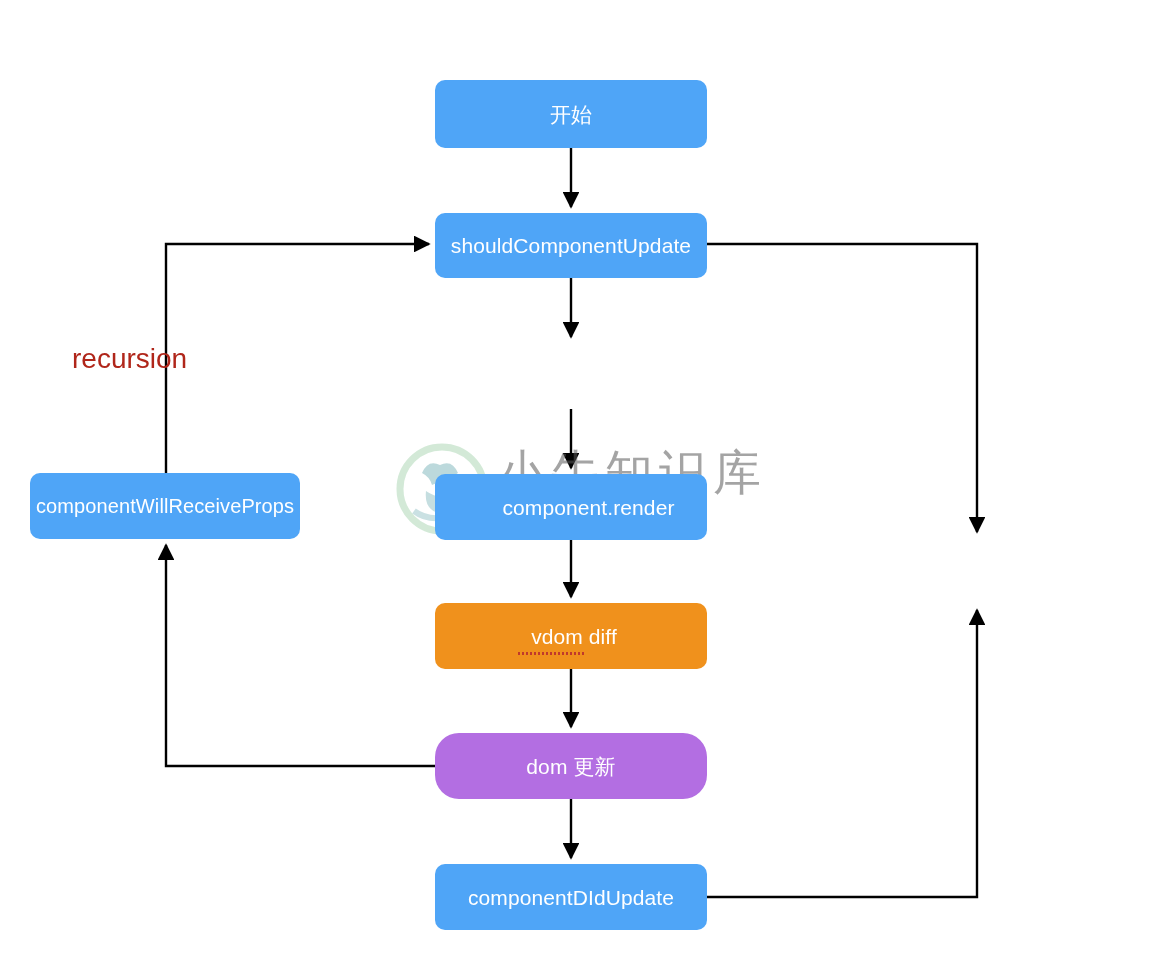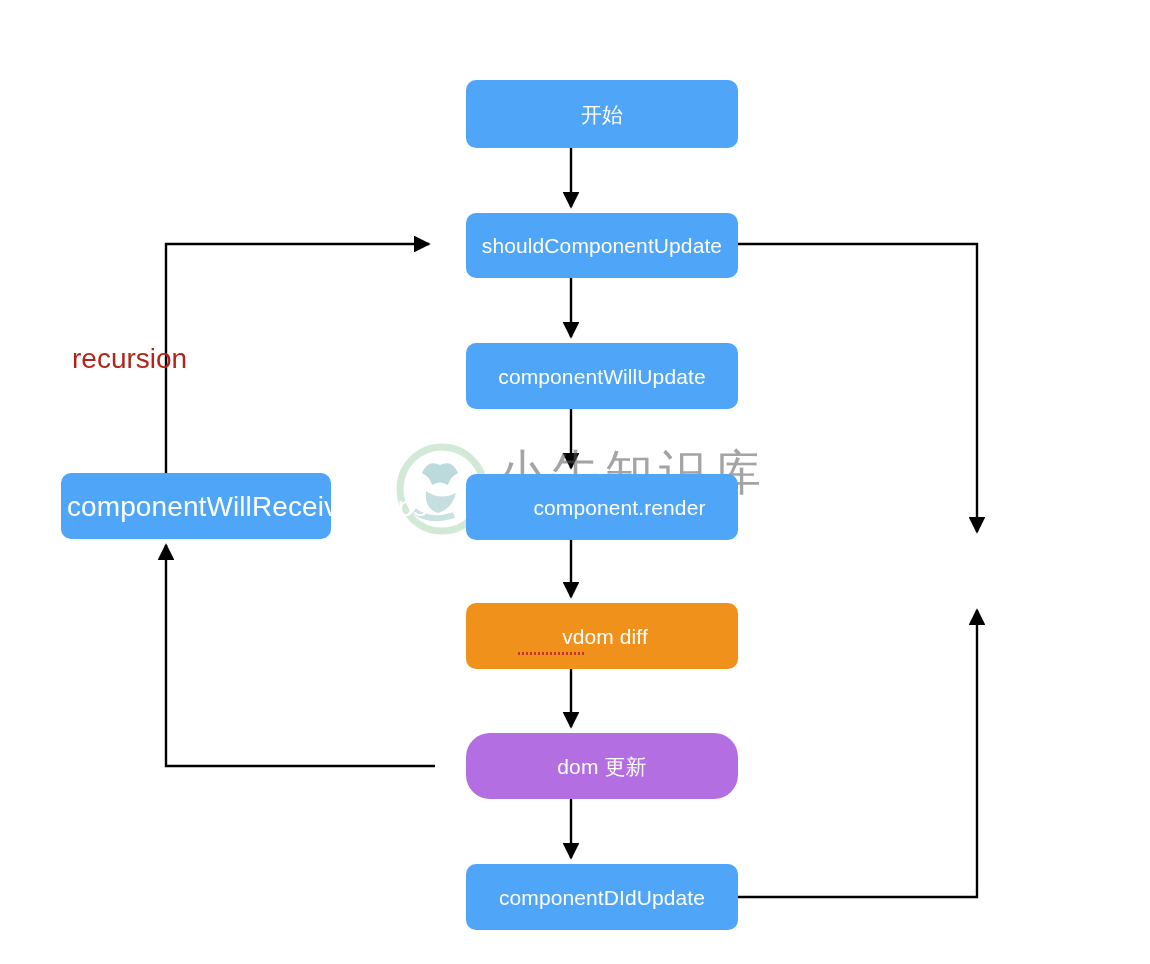--- a/index.html
+++ b/index.html
@@ -34,37 +34,36 @@
     display: flex;
     align-items: center;
     text-align: center;
     color: #ffffff;
     font-size: 21px;
     line-height: 29px;
     font-family: "Liberation Sans", sans-serif;
     letter-spacing: 0.1px;
     padding: 2px 6px;
     z-index: 3;
-    margin-left: 31px;
   }
   .node.blue   { background: #4fa5f7; }
   .node.orange { background: #f0911c; }
   .node.purple { background: #b36ee2; border-radius: 24px; }
 
   .node .label { display: block; width: 100%; }
 
   .node.start    { left: 435px; top: 80px;  width: 272px; height: 68px; }
   .node.scu      { left: 435px; top: 213px; width: 272px; height: 65px; }
   .node.cwu      { left: 435px; top: 343px; width: 272px; height: 66px; }
   .node.render   { left: 435px; top: 474px; width: 272px; height: 66px; padding-left: 41px; }
   .node.vdom     { left: 435px; top: 603px; width: 272px; height: 66px; padding-left: 12px; }
   .node.dom      { left: 435px; top: 733px; width: 272px; height: 66px; }
   .node.cdu      { left: 435px; top: 864px; width: 272px; height: 66px; }
   .node.cwrp     { left: 30px;  top: 473px; width: 270px; height: 66px;
-                   font-size: 28px; line-height: 27px; }
+                   font-size: 20px; line-height: 27px; }
   .node.end      { left: 842px; top: 538px; width: 270px; height: 66px; }
 
   .spell-underline {
     position: absolute;
     left: 518px;
     top: 652px;
     width: 66px;
     height: 3px;
     z-index: 4;
     background-image: repeating-linear-gradient(
@@ -174,23 +173,20 @@
   </svg>
 
   <div class="node blue start">
     <span class="label">开始</span>
   </div>
 
   <div class="node blue scu">
     <span class="label">shouldComponentUpdate</span>
   </div>
 
-  <div class="node blue cwu">
-    <span class="label">componentWillUpdate</span>
-  </div>
 
   <div class="node blue render">
     <span class="label">component.render</span>
   </div>
 
   <div class="node orange vdom">
     <span class="label">vdom diff</span>
   </div>
   <div class="spell-underline"></div>
 

